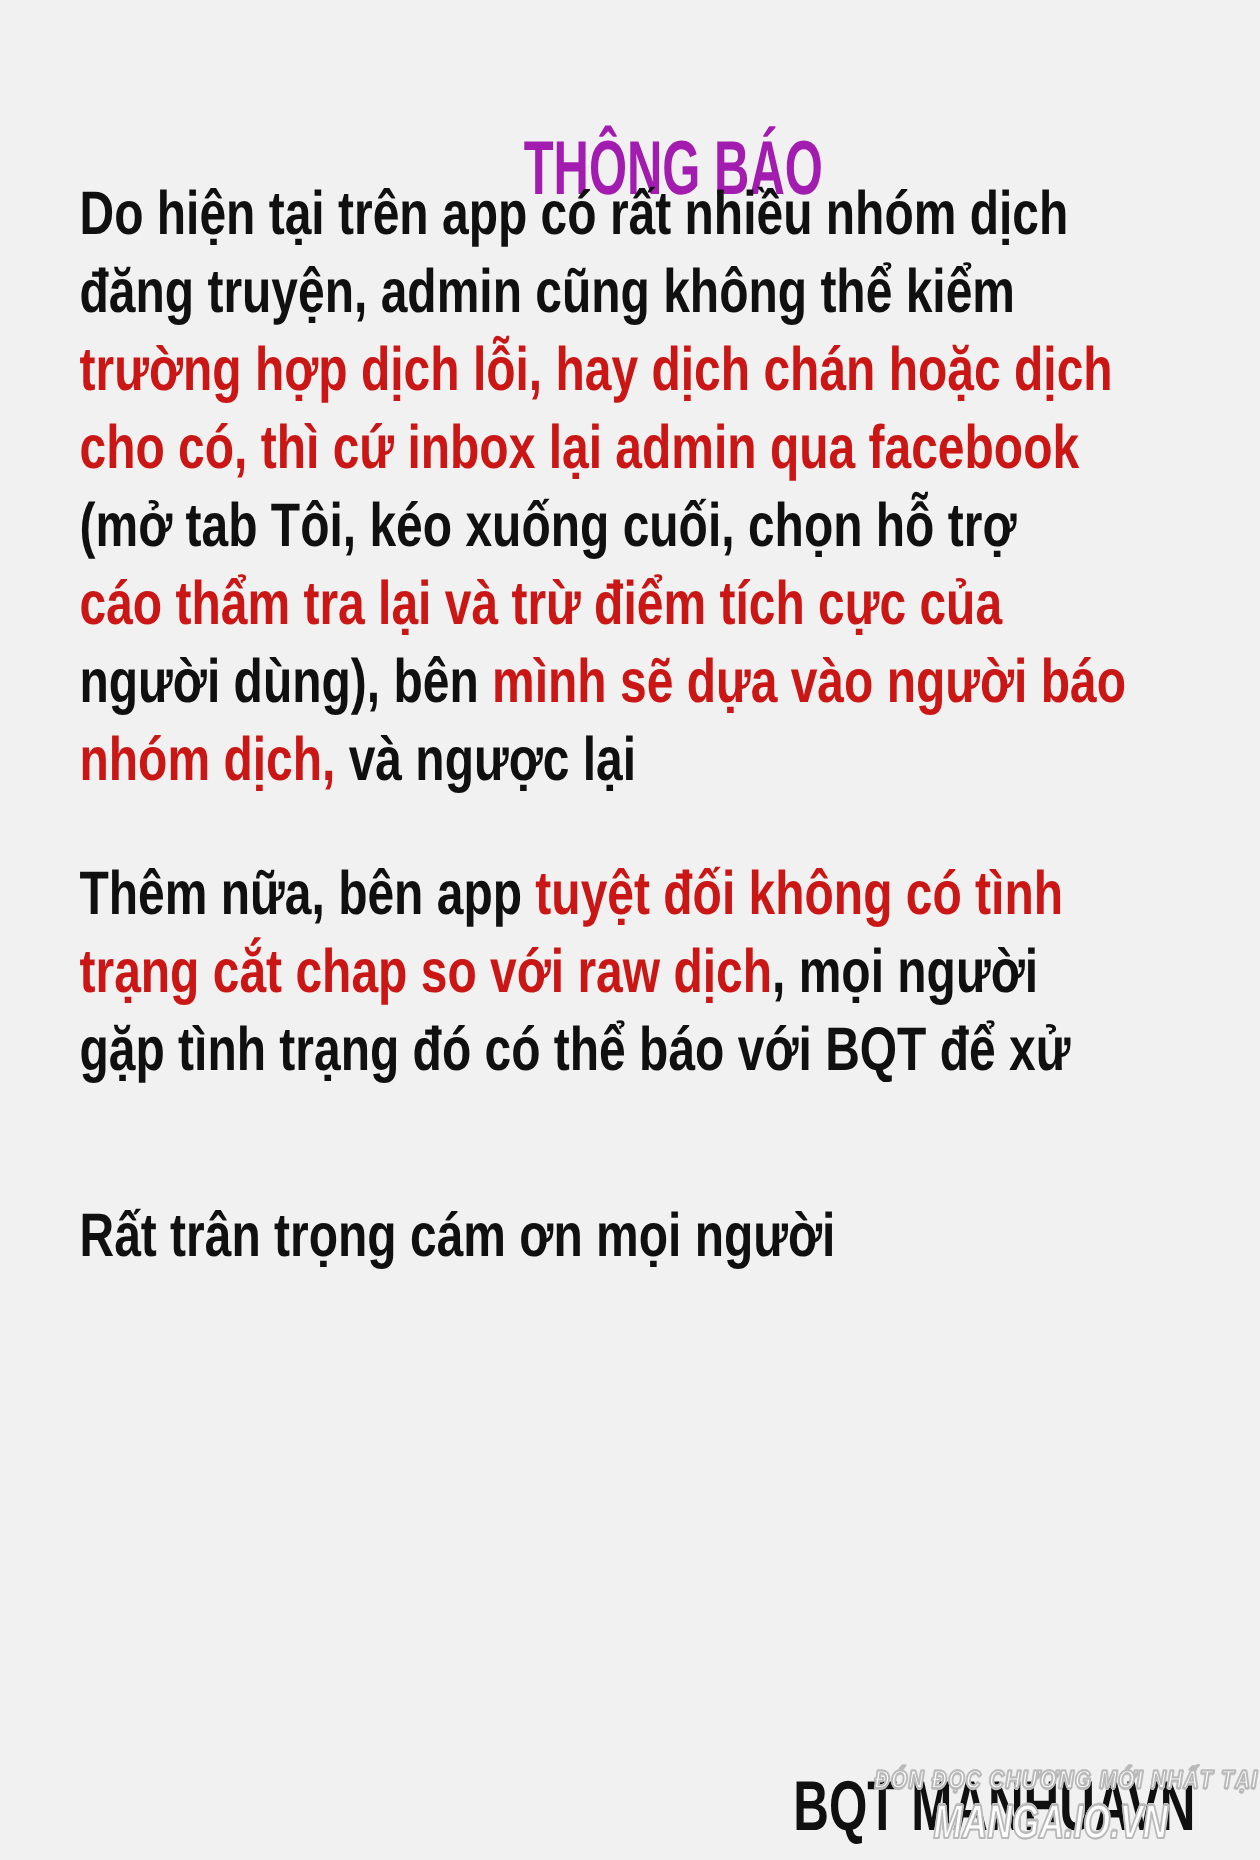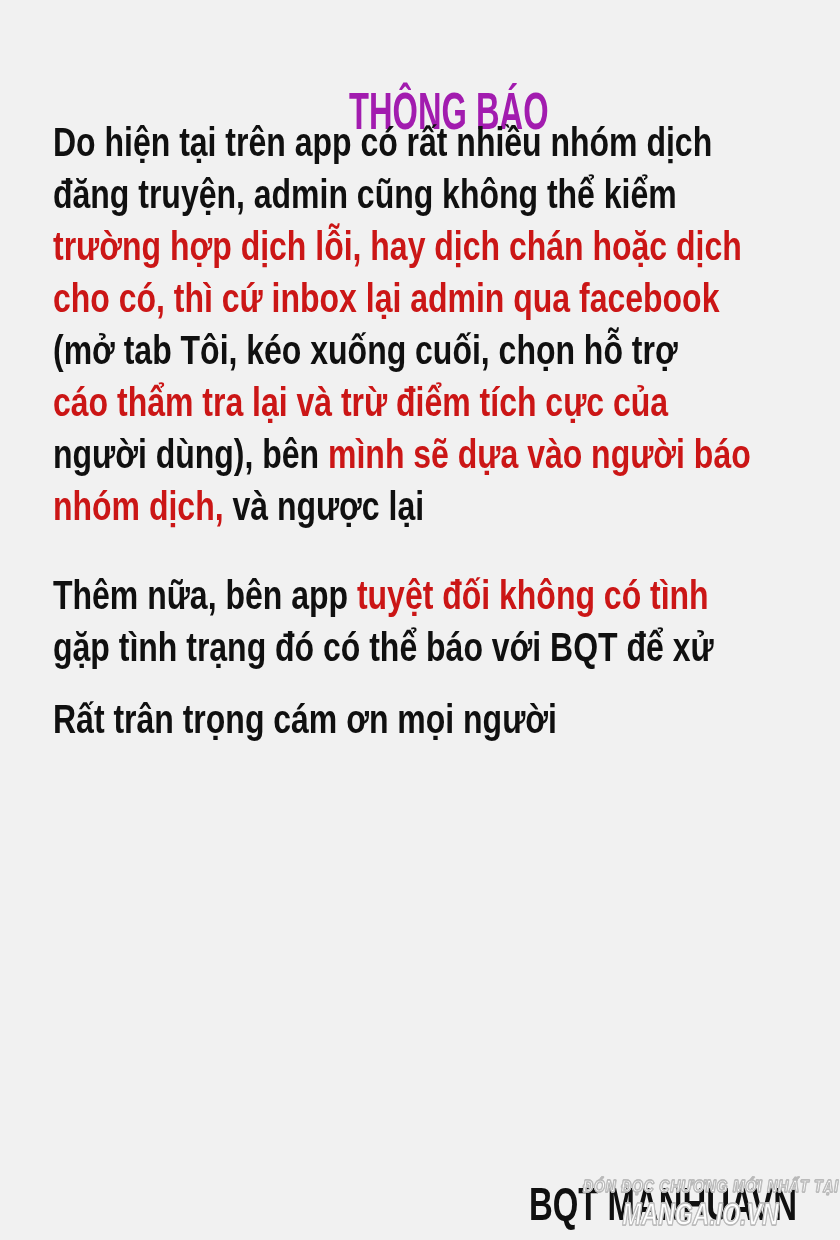--- a/index.html
+++ b/index.html
@@ -54,21 +54,21 @@
   }
   .line .cond {
     display: inline-block;
     transform: scaleX(0.78);
     transform-origin: 0 50%;
     white-space: pre;
   }
   .seg[data-color="black"] { color: #101010; }
   .seg[data-color="red"]   { color: #cb1616; }
   .para-2 { margin-top: 37px; text-align: right; }
-  .para-3 { margin-top: 20px; }
+  .para-3 { margin-top: 72px; }
   
   .signature {
     position: absolute;
     top: 1126px;
     right: 43px;
     font-size: 47px;
     font-weight: bold;
     color: #101010;
     line-height: 52px;
     white-space: pre;
@@ -132,20 +132,21 @@
       <div class="line"><span class="cond"><span class="seg" data-color="red">trường hợp dịch lỗi, hay dịch chán hoặc dịch</span></span></div>
       <div class="line"><span class="cond"><span class="seg" data-color="red">cho có, thì cứ inbox lại admin qua facebook</span></span></div>
       <div class="line"><span class="cond"><span class="seg" data-color="black">(mở tab Tôi, kéo xuống cuối, chọn hỗ trợ</span></span></div>
       <div class="line"><span class="cond"><span class="seg" data-color="red">cáo thẩm tra lại và trừ điểm tích cực của</span></span></div>
       <div class="line"><span class="cond"><span class="seg" data-color="black">người dùng), bên </span><span class="seg" data-color="red">mình sẽ dựa vào người báo</span></span></div>
       <div class="line"><span class="cond"><span class="seg" data-color="red">nhóm dịch,</span><span class="seg" data-color="black"> và ngược lại</span></span></div>
     </div>
 
     <div class="para para-2">
       <div class="line"><span class="cond"><span class="seg" data-color="black">Thêm nữa, bên app </span><span class="seg" data-color="red">tuyệt đối không có tình</span></span></div>
+      <div class="line"><span class="cond"><span class="seg" data-color="red">trạng cắt chap so với raw dịch</span><span class="seg" data-color="black">, mọi người</span></span></div>
       <div class="line"><span class="cond"><span class="seg" data-color="black">gặp tình trạng đó có thể báo với BQT để xử</span></span></div>
     </div>
 
     <div class="para para-3">
       <div class="line"><span class="cond"><span class="seg" data-color="black">Rất trân trọng cám ơn mọi người</span></span></div>
     </div>
 
   </div>
 
   <div class="signature">

